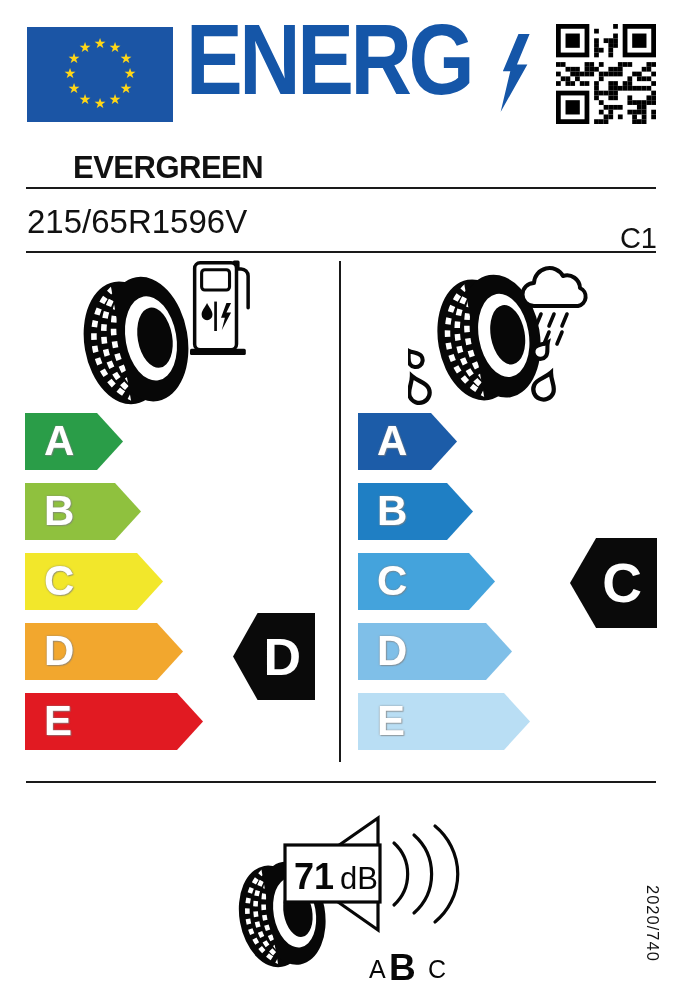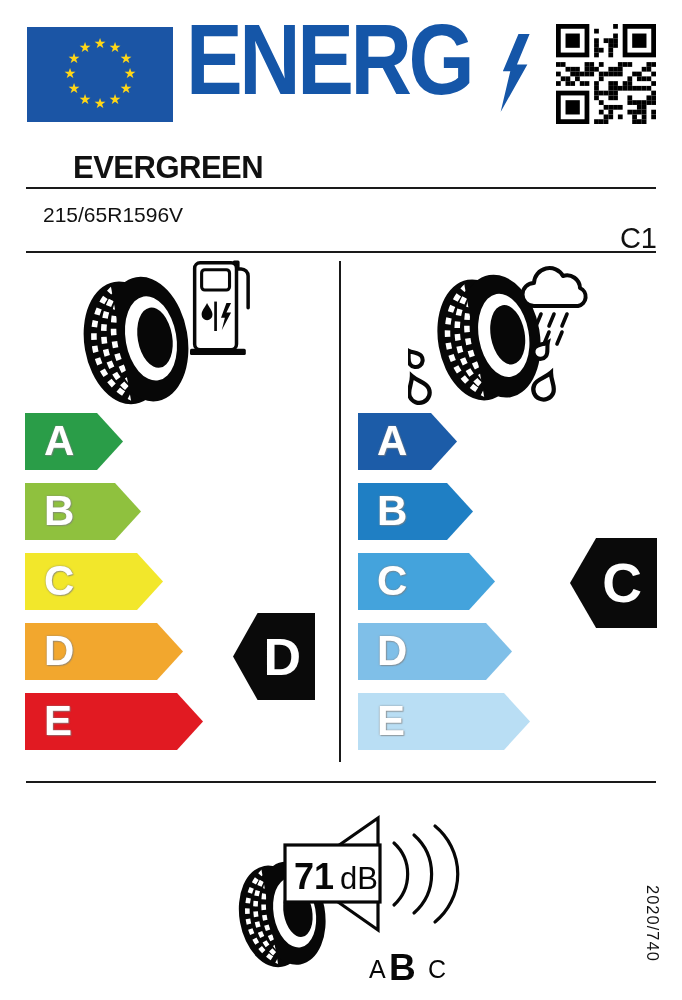--- a/index.html
+++ b/index.html
@@ -9,21 +9,21 @@
 
   
   .flag { position:absolute; left:27px; top:27px; width:146px; height:95px; }
   .energ { position:absolute; left:186px; top:4px; font-size:100px; font-weight:bold;
            letter-spacing:-4px; line-height:1.1; transform:scaleX(0.85); transform-origin:left top; }
   .bolt { position:absolute; left:494px; top:34px; width:40px; height:78px; }
   .qr { position:absolute; left:556px; top:24px; width:100px; height:100px; }
 
   
   .brand { position:absolute; left:27px; top:150px; font-size:31px; font-weight:bold; letter-spacing:-0.5px; color:#111;margin-left:46px; }
-  .size  { position:absolute; left:43px; top:203px; font-size:21px; color:#111; }
+  .size  { position:absolute; left:27px; top:203px; font-size:33px; color:#111; }
   .tclass{ position:absolute; right:25px; top:209px; font-size:29px; color:#111;margin-top:13px; }
   .hr { position:absolute; left:26px; width:630px; height:2px; background:#1a1a1a; }
   .vdiv { position:absolute; left:339px; top:261px; width:2px; height:501px; background:#1a1a1a; }
 
   
   .pict { position:absolute; }
 
   
   .col { position:absolute; top:413px; }
   .bar { position:relative; height:57px; margin-bottom:13px;

